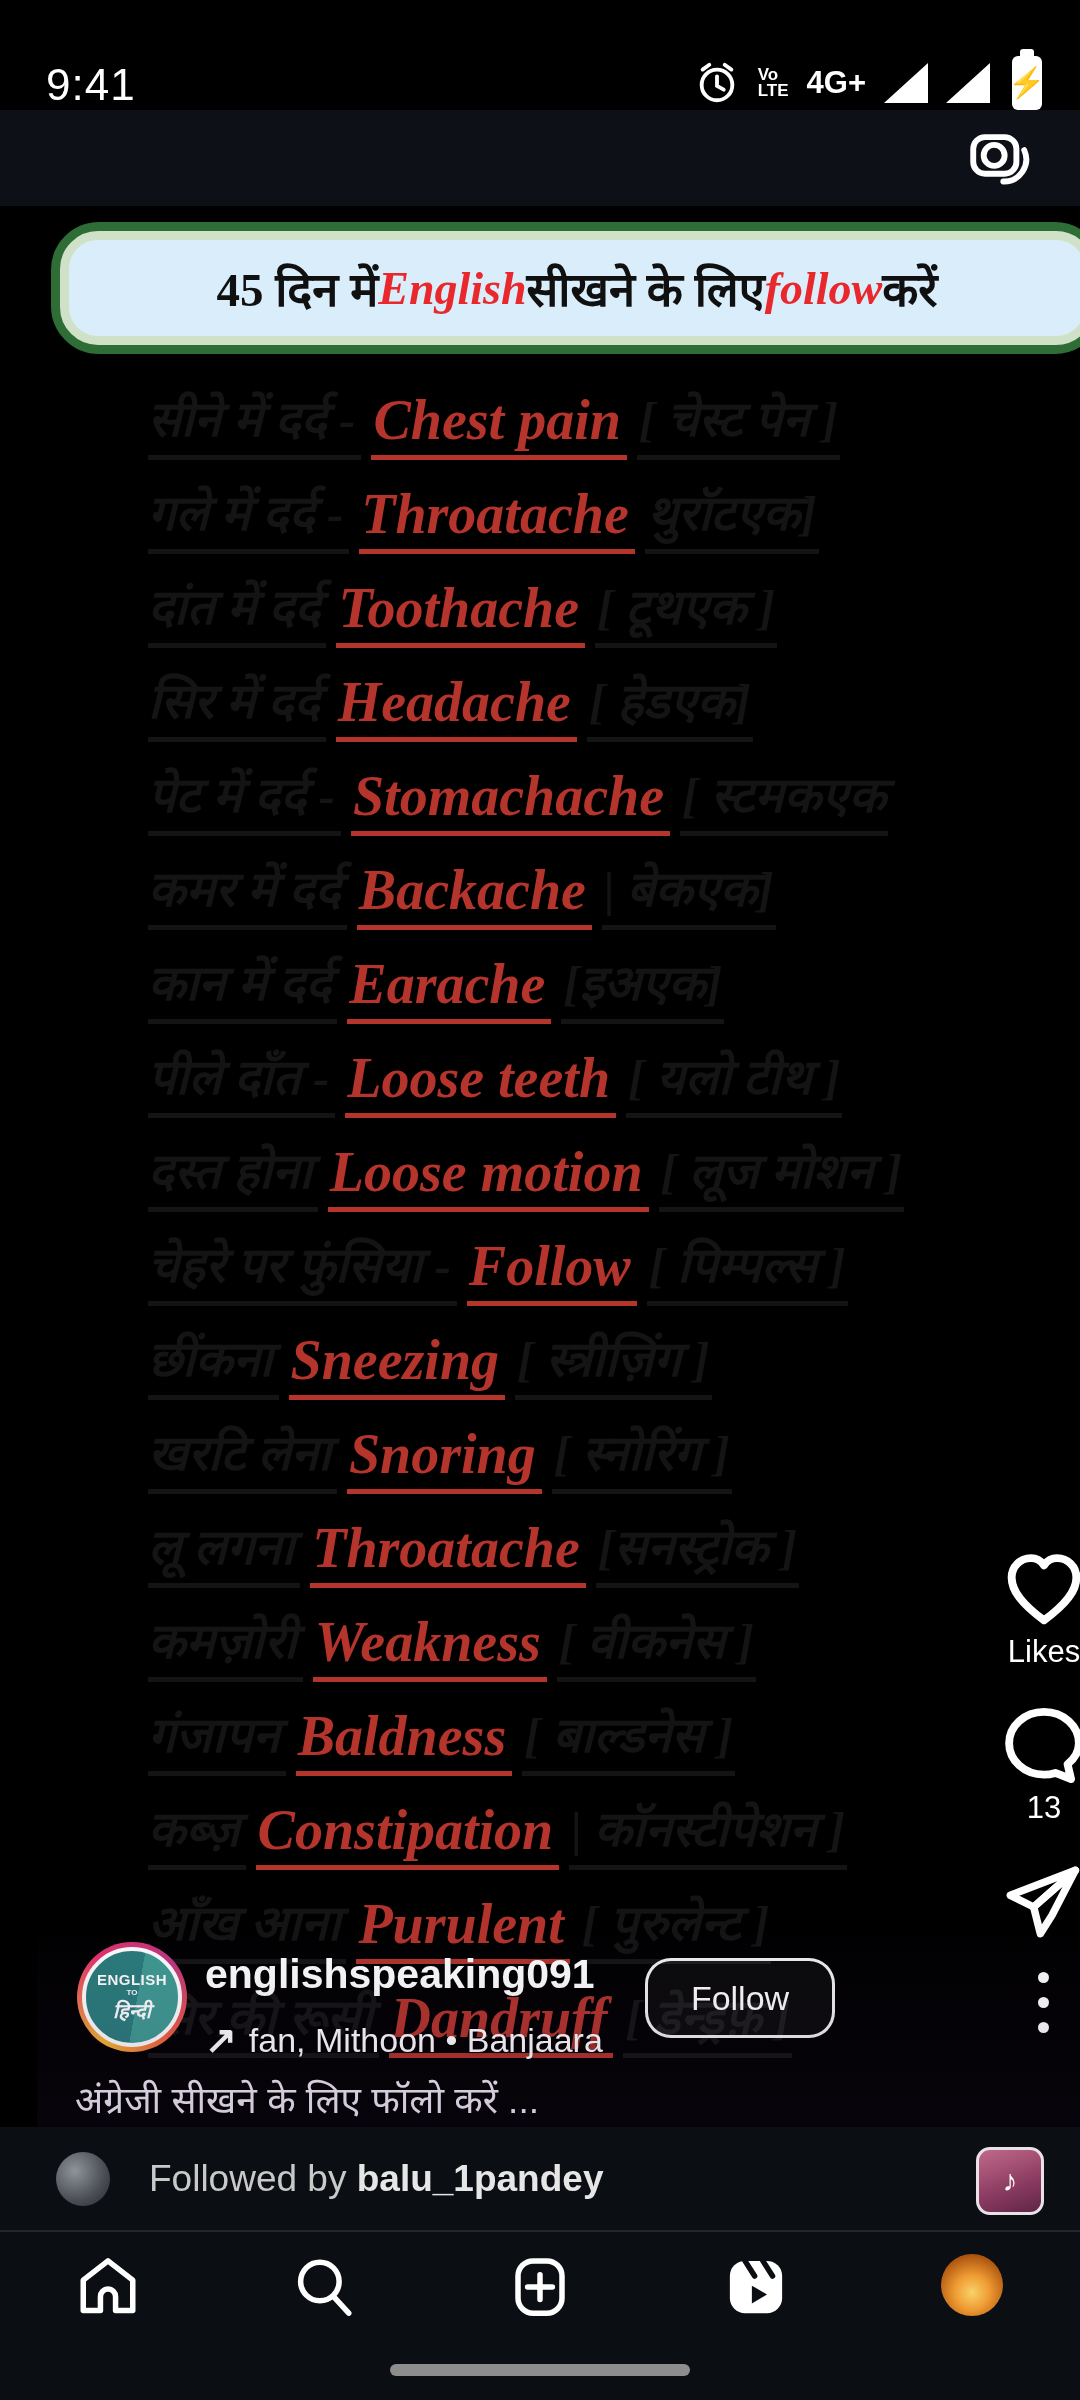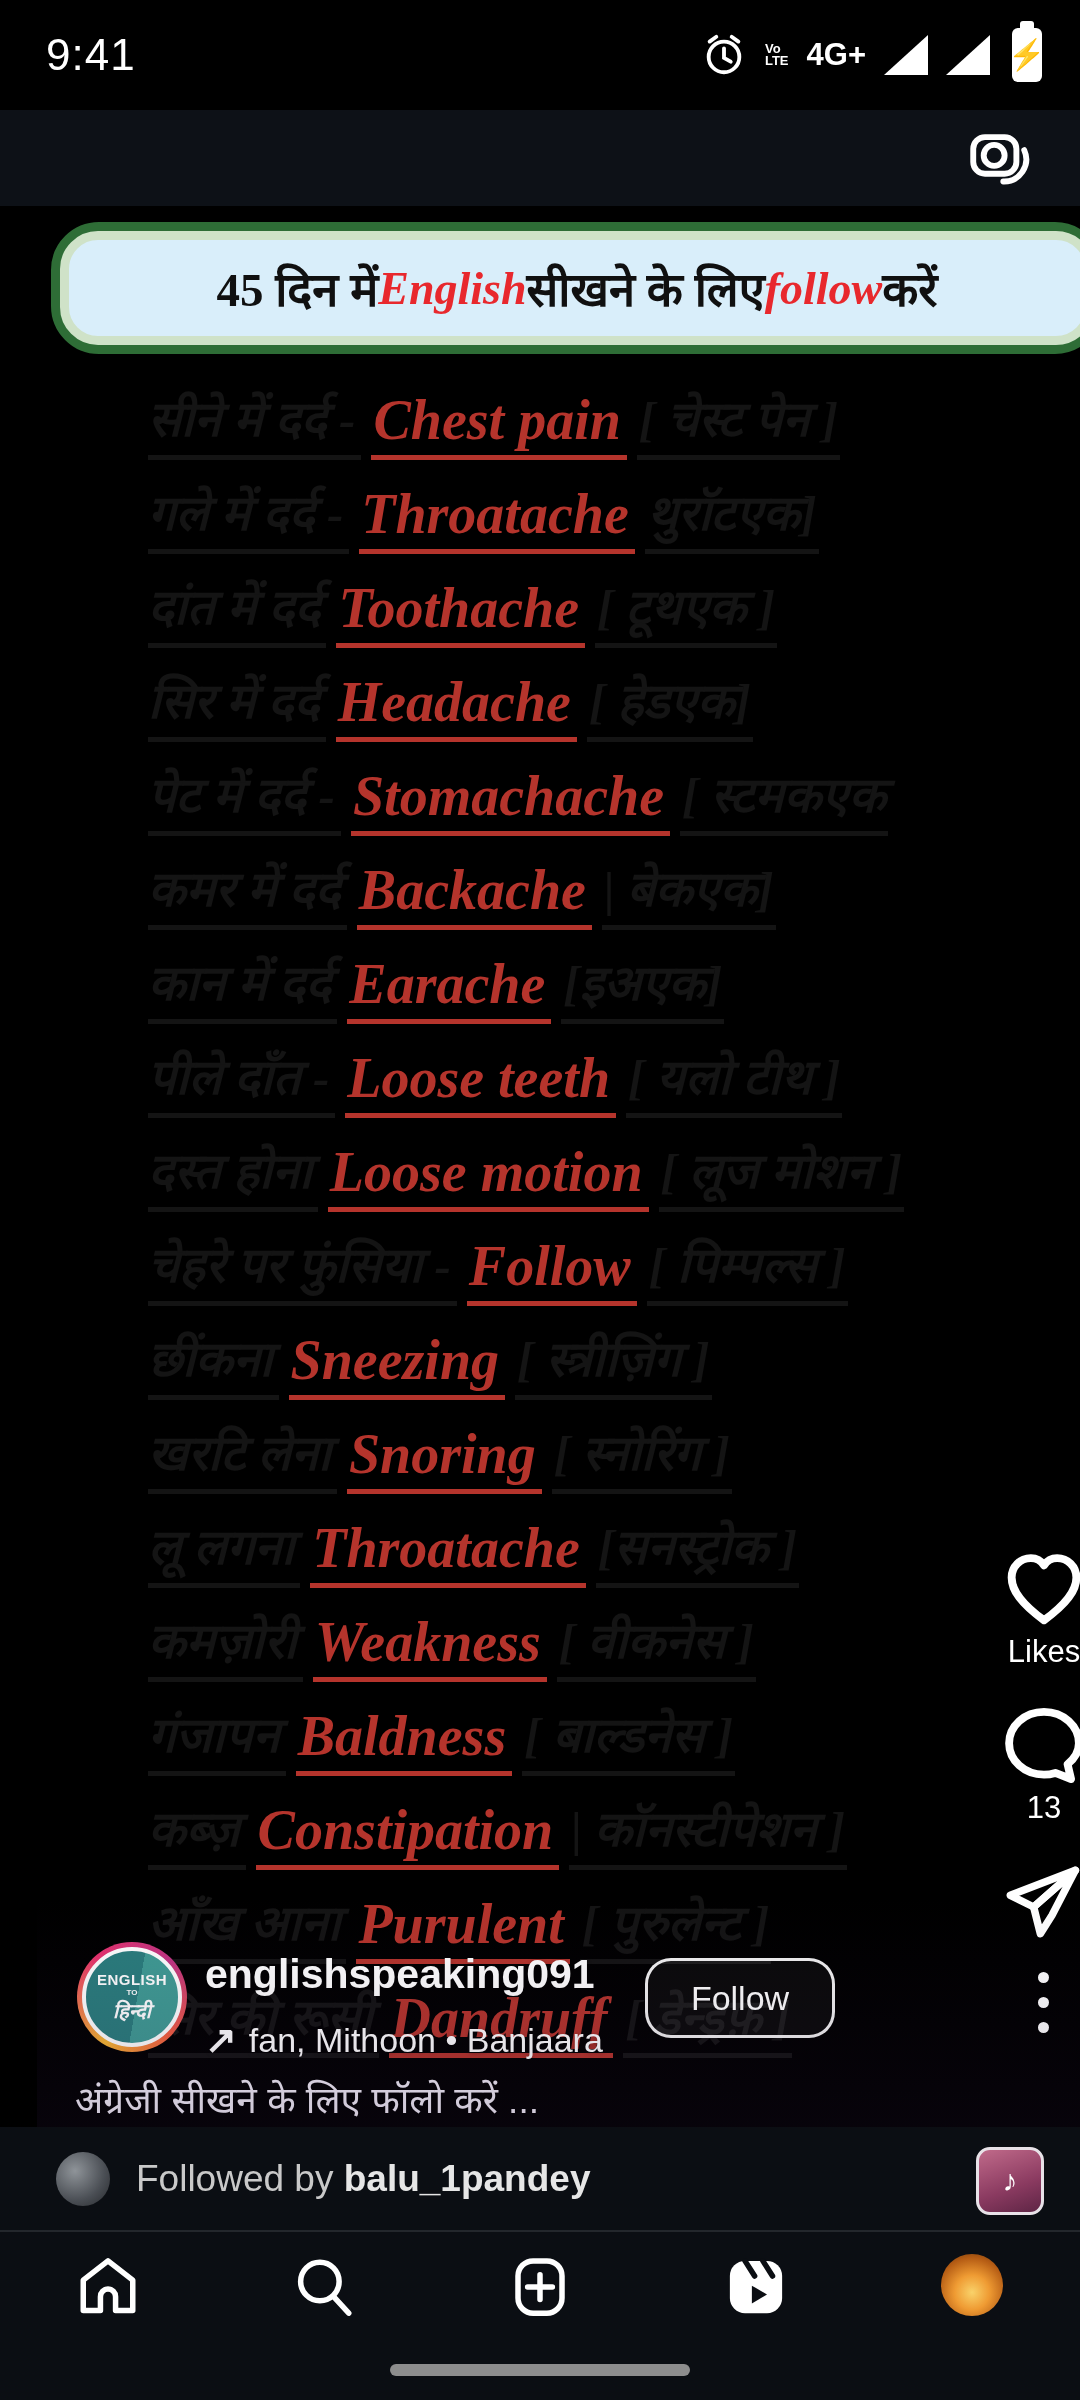--- a/index.html
+++ b/index.html
@@ -1,24 +1,24 @@
 <!DOCTYPE html>
 <html style="--accent_red: #b5342c; --banner_red: #e8282d; --banner_green: #2e6d36; --banner_ring: #cfe2c8; --banner_fill: #d9eefa; --text_black: #141414;"><head>
 <meta charset="utf-8">
 <style>
   html,body{margin:0;padding:0;background:#000;}
   .screen{position:relative;width:1080px;height:2400px;background:#000;overflow:hidden;
           font-family:"Liberation Sans",sans-serif;}
 
   
   .status-bar{position:absolute;top:0;left:0;width:1080px;height:110px;background:#000;
-              display:flex;align-items:center;justify-content:space-between;color:#fff;}
+              display:flex;align-items:flex-end;justify-content:space-between;color:#fff;}
   .sb-time{margin-left:46px;font-size:44px;font-weight:400;letter-spacing:1px;}
   .sb-right{display:flex;align-items:center;gap:18px;margin-right:38px;}
-  .volte{display:flex;flex-direction:column;line-height:0.92;font-size:13px;font-weight:700;}
+  .volte{display:flex;flex-direction:column;line-height:0.92;font-size:17px;font-weight:700;}
   .net-type{font-size:31px;font-weight:700;}
   .tri{width:0;height:0;border-left:44px solid transparent;border-bottom:40px solid #fff;}
   .battery{position:relative;width:30px;height:54px;background:#fff;border-radius:6px;margin-left:4px;
            display:flex;align-items:center;justify-content:center;}
   .battery::before{content:"";position:absolute;top:-7px;left:8px;width:14px;height:7px;background:#fff;
                    border-radius:3px 3px 0 0;}
   .bolt{color:#05070a;font-size:30px;line-height:1;}
 
   
   .chrome{position:absolute;top:110px;left:0;width:1080px;height:96px;background:#0d1117;}
@@ -78,21 +78,21 @@
             font-size:34px;text-shadow:0 1px 4px rgba(0,0,0,.35);}
   .audio-arrow{font-size:38px;font-weight:700;}
   .caption{position:absolute;left:38px;top:1872px;width:980px;color:#f2eef8;font-size:37px;line-height:46px;
             white-space:nowrap;overflow:hidden;}
 
   
   .followed-bar{position:absolute;top:2127px;left:0;width:1080px;height:103px;background:#0b0e13;
             display:flex;align-items:center;}
   .fb-avatar{width:54px;height:54px;border-radius:50%;margin-left:56px;
             background:radial-gradient(circle at 35% 35%,#8f9499,#4a4e54 60%,#26282c);}
-  .fb-text{margin-left:26px;color:#c9c9c9;font-size:37px;text-align:right;}
+  .fb-text{margin-left:39px;color:#c9c9c9;font-size:37px;text-align:right;}
   .fb-text b{color:#e6e6e6;}
   .album-art{position:absolute;right:36px;top:20px;width:62px;height:62px;border-radius:14px;
             border:3px solid #e8e2e8;background:linear-gradient(160deg,#c06a8a,#8a3a60 60%,#5e2545);
             display:flex;align-items:center;justify-content:center;color:#fff;font-size:30px;}
 
   
   .nav{position:absolute;top:2230px;left:0;width:1080px;height:170px;background:#0b0e13;
        border-top:2px solid #23272c;display:flex;}
   .nav-slot{flex:1;display:flex;align-items:flex-start;justify-content:center;padding-top:22px;}
   .nav-avatar{width:62px;height:62px;border-radius:50%;

